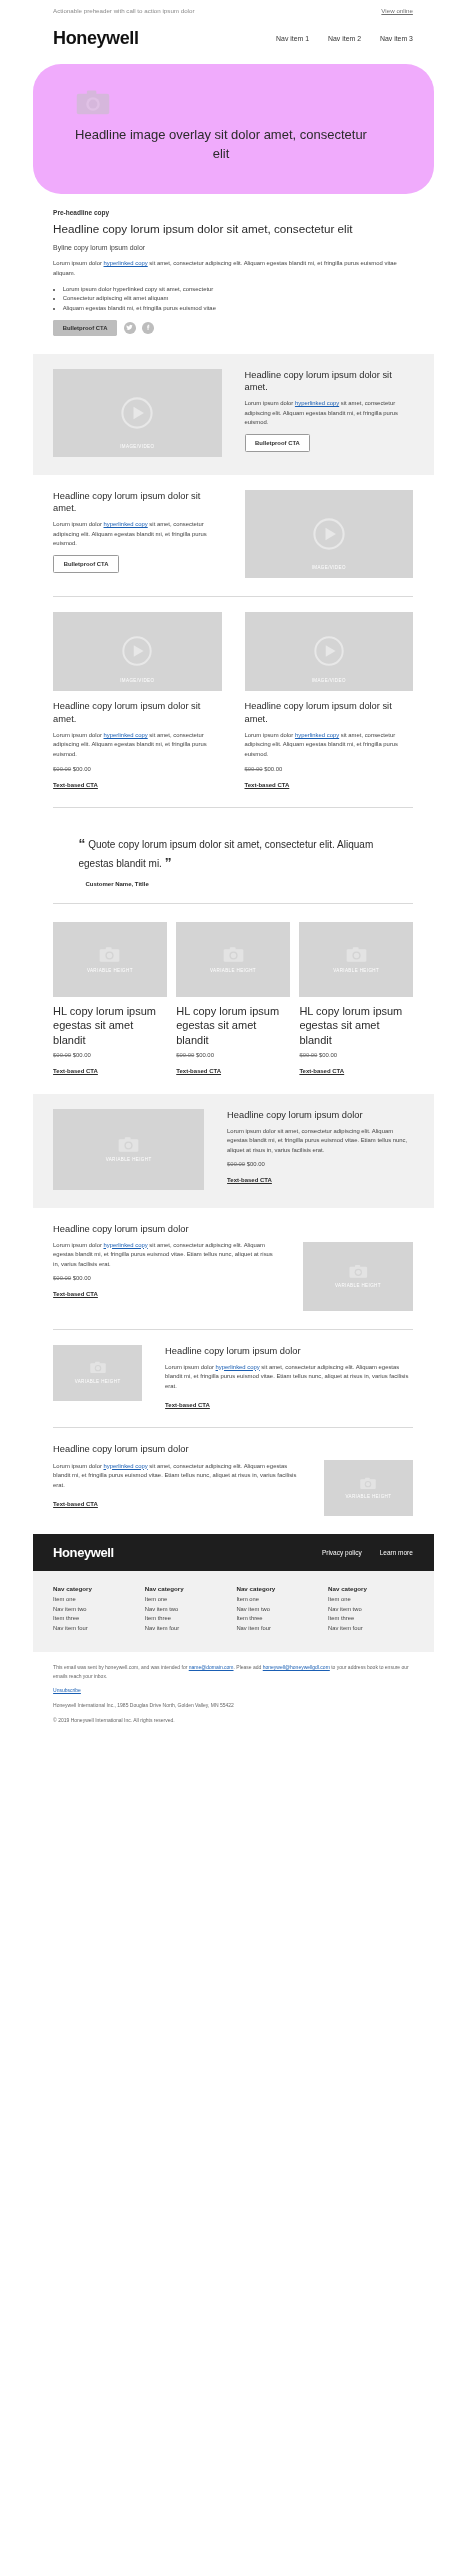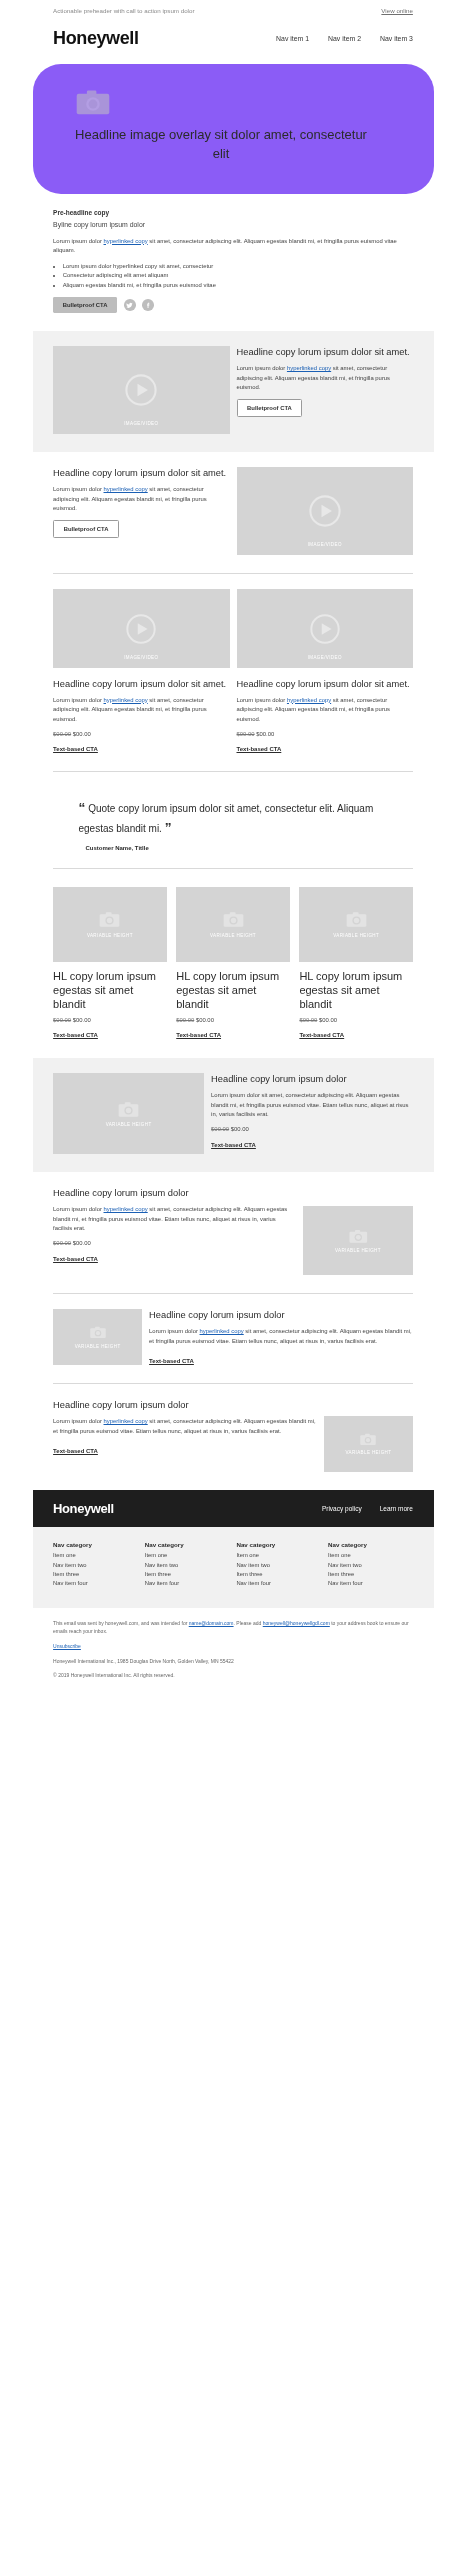--- a/index.html
+++ b/index.html
@@ -38,21 +38,21 @@
     font-weight: bold;
     letter-spacing: -0.4px;
     color:#111111;
     font-family: "Liberation Sans", sans-serif;
   }
   .nav { display:flex; gap: 19px; }
   .nav a { font-size:6.9px; color:#333333; text-decoration:none; }
 
   
   .hero {
-    background:#8b5cf6;
+    background:#f0abfc;
     padding: 23px 65px 30px 41px;
     text-align:center;
     position:relative;
     border-radius:28px;
   }
   .hero-cam {
     display:block;
     margin: 0 auto 9.6px auto;
     opacity:0.55;
   }
@@ -139,21 +139,21 @@
     position:absolute;
     bottom:6.9px;
     left:0; right:0;
   }
   .media .ph-label.mid {
     position:static;
     margin-top:4.1px;
   }
 
   
-  .row2 { display:flex; gap:7px; align-items:flex-start; }
+  .row2 { display:flex; gap:23px; align-items:flex-start; }
   .col { flex:1; min-width:0; }
 
   .hr { border:0; border-top:0.7px solid #d9d9d9; margin: 0 20.6px; }
 
   
   .quote-wrap { padding: 18px 38px 16.5px 38px; text-align:left; }
   .quote {
     font-size:10px;
     line-height:1.42;
     color:#2b2b2b;
@@ -221,20 +221,21 @@
         <rect x="19" y="5" width="14" height="7" rx="2" fill="#c2c2c2"></rect>
         <circle cx="28" cy="25" r="10" fill="#d4d4d4"></circle>
         <circle cx="28" cy="25" r="6.5" fill="#c2c2c2"></circle>
       </svg>
     </span>
     <h1>Headline image overlay sit dolor amet, consectetur elit</h1>
   </div>
 
   <div class="block">
     <p class="eyebrow">Pre-headline copy</p>
+    <h2 class="headline">Headline copy lorum ipsum dolor sit amet, consectetur elit</h2>
     <p class="byline">Byline copy lorum ipsum dolor</p>
     <p class="body">
       <span>Lorum ipsum dolor </span><a href="#" class="link">hyperlinked copy</a><span> sit amet, consectetur adipiscing elit. Aliquam egestas blandit mi, et fringilla purus euismod vitae aliquam.</span>
     </p>
     <ul class="body-list">
       <li>Lorum ipsum dolor hyperlinked copy sit amet, consectetur</li>
       <li>Consectetur adipiscing elit amet aliquam</li>
       <li>Aliquam egestas blandit mi, et fringilla purus euismod vitae</li>
     </ul>
     <div class="cta-row">

